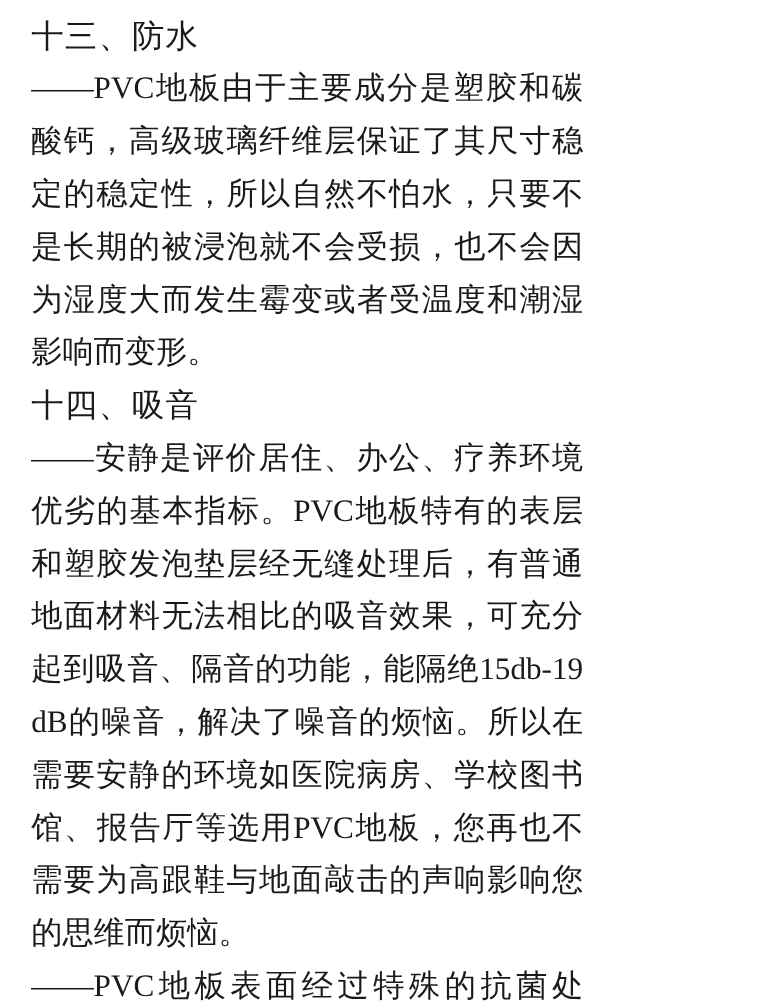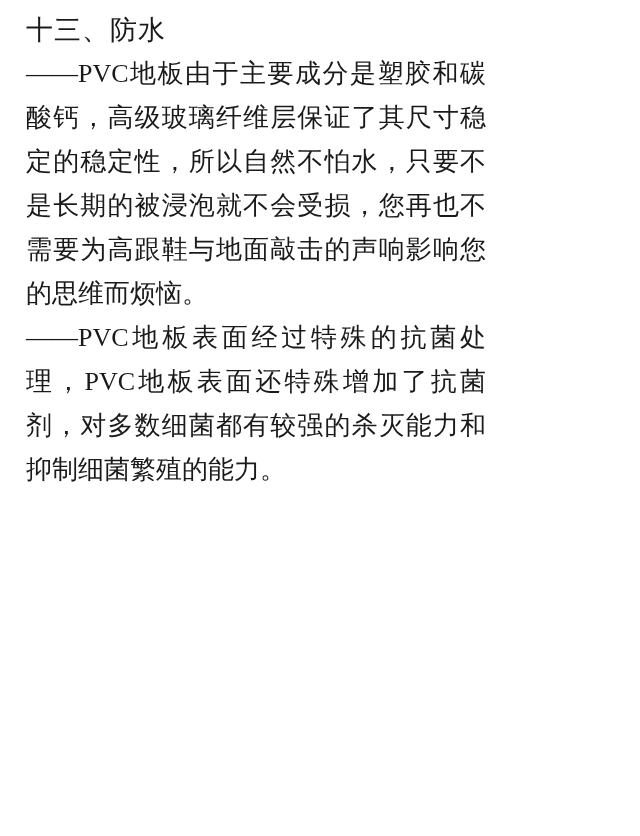--- a/index.html
+++ b/index.html
@@ -45,23 +45,25 @@
     
   }
 </style>
 </head>
 <body>
 
 <div class="page">
 
   <div class="section">
     <div class="heading">十三、防水</div>
-    <div class="para lead">――PVC地板由于主要成分是塑胶和碳酸钙，高级玻璃纤维层保证了其尺寸稳定的稳定性，所以自然不怕水，只要不是长期的被浸泡就不会受损，您再也不需要为高跟鞋与地面敲击的声响影响您的思维而烦恼。</div>
+    <div class="para lead">――PVC地板由于主要成分是塑胶和碳酸钙，高级玻璃纤维层保证了其尺寸稳定的稳定性，所以自然不怕水，只要不是长期的被浸泡就不会受损，也不会因为湿度大而发生霉变或者受温度和潮湿影响而变形。</div>
   </div>
 
   <div class="section">
+    <div class="heading">十四、吸音</div>
+    <div class="para lead">――安静是评价居住、办公、疗养环境优劣的基本指标。PVC地板特有的表层和塑胶发泡垫层经无缝处理后，有普通地面材料无法相比的吸音效果，可充分起到吸音、隔音的功能，能隔绝15db-19dB的噪音，解决了噪音的烦恼。所以在需要安静的环境如医院病房、学校图书馆、报告厅等选用PVC地板，您再也不需要为高跟鞋与地面敲击的声响影响您的思维而烦恼。</div>
   </div>
 
   <div class="section">
     <div class="para lead">――PVC地板表面经过特殊的抗菌处理，PVC地板表面还特殊增加了抗菌剂，对多数细菌都有较强的杀灭能力和抑制细菌繁殖的能力。</div>
   </div>
 
 </div>
 
 </body></html>

